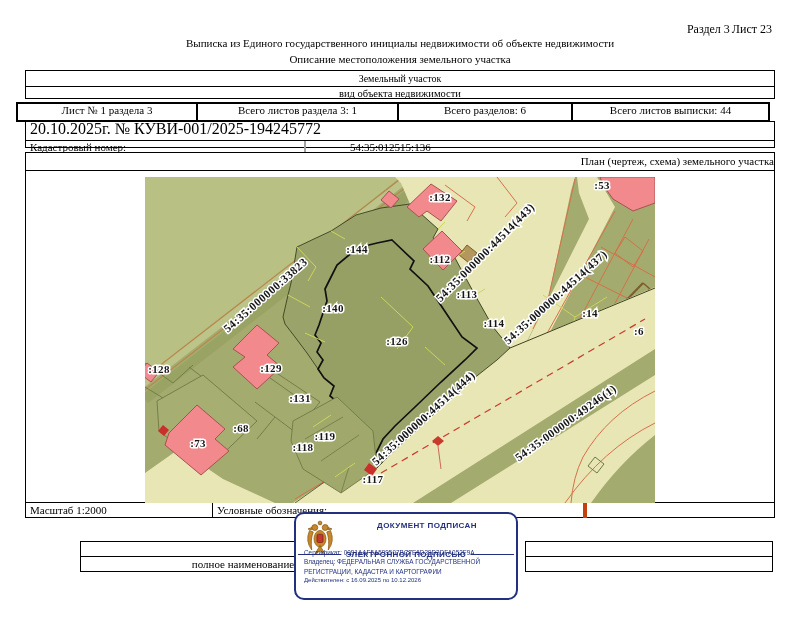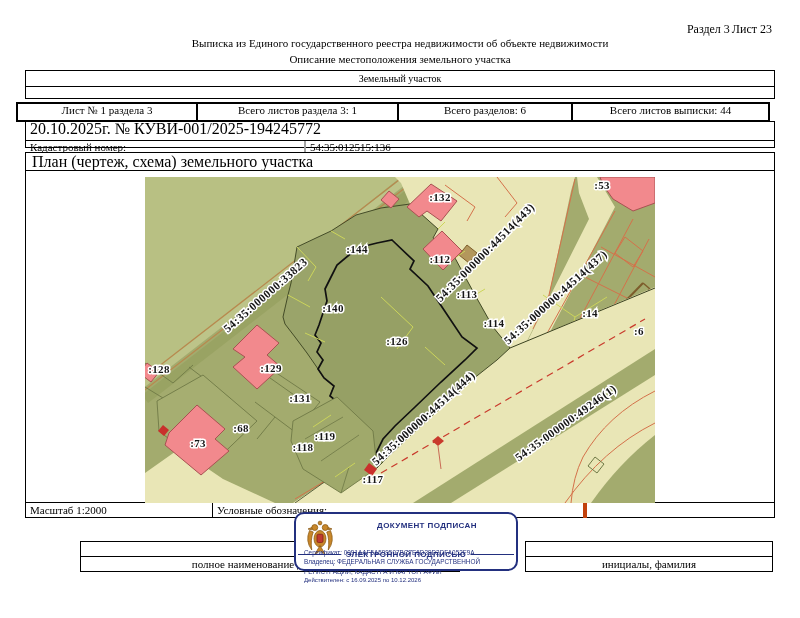--- a/index.html
+++ b/index.html
@@ -15,59 +15,60 @@
   #box-kind{left:25px;top:70px;width:750px;height:29px;}
   #box-kind .r1{height:15px;font-size:10px;line-height:15px;border-bottom:1px solid #000;}
   #box-kind .r2{height:13px;font-size:10.5px;line-height:13px;}
   #box-sheets{left:16px;top:102px;width:750px;height:16px;border:2px solid #000;display:flex;}
   #box-sheets .cell{font-size:11px;line-height:12px;border-right:2px solid #000;box-sizing:border-box;}
   #box-sheets .cell:last-child{border-right:none;}
   #box-reg{left:25px;top:121px;width:750px;height:27px;}
   #box-reg .r1{height:19px;font-size:16px;line-height:13px;padding-left:4px;border-bottom:1px solid #000;box-sizing:border-box;}
   #box-reg .r2{height:12.5px;display:flex;font-size:11px;line-height:12px;}
   #box-reg .c1{width:280px;border-right:2px solid #a3a3a3;box-sizing:border-box;padding-left:4px;}
-  #box-reg .c2{flex:1;padding-left:4px;}
+  #box-reg .c2{flex:1;padding-left:4px;margin-left:40px;}
   #box-plan{left:25px;top:152px;width:750px;height:366px;}
-  #plan-title{height:18px;font-size:16px;line-height:17px;padding-left:6px;border-bottom:1px solid #000;box-sizing:border-box;}
+  #plan-title{height:18px;font-size:11px;line-height:17px;padding-left:6px;border-bottom:1px solid #000;box-sizing:border-box;text-align:right;}
   #map-zone{position:relative;height:331px;}
   #map-svg{position:absolute;left:119px;top:6px;}
   #plan-footer{height:15px;border-top:1px solid #000;display:flex;font-size:11px;line-height:14px;}
   #plan-footer .fc1{width:187px;border-right:1px solid #000;box-sizing:border-box;padding-left:4px;}
   #plan-footer .fc2{width:374px;border-right:4px solid #c2410c;box-sizing:border-box;padding-left:4px;}
   #plan-footer .fc3{flex:1;}
   
   .sigbox{border:1.5px solid #000;box-sizing:border-box;}
   #sig-left{left:80px;top:541px;width:380px;height:31px;}
   #sig-right{left:525px;top:541px;width:248px;height:31px;}
   .sigbox .line{height:14px;border-bottom:1px solid #000;}
   .sigbox .lbl{height:15px;font-size:11px;line-height:15px;text-align:center;}
   
-  #stamp{left:294px;top:512px;width:224px;height:59px;border:2.5px solid #23307f;border-radius:10px;background:#fff;box-sizing:border-box;z-index:5;padding-left:16px;}
+  #stamp{left:294px;top:512px;width:224px;height:88px;border:2.5px solid #23307f;border-radius:10px;background:#fff;box-sizing:border-box;z-index:5;padding-left:16px;}
   #stamp-emblem{position:absolute;left:9px;top:5px;}
   #stamp-t1{position:absolute;left:46px;top:7px;right:4px;text-align:center;font-weight:bold;font-size:8px;letter-spacing:.4px;color:#23307f;font-family:"Liberation Sans",sans-serif;}
   #stamp-t2row{position:absolute;left:2px;right:2px;top:36px;display:flex;align-items:center;}
   #stamp-t2row .hline{flex:1;height:0;border-top:1px solid #23307f;}
   #stamp-t2{font-weight:bold;font-size:8px;letter-spacing:.4px;color:#23307f;padding:0 5px;font-family:"Liberation Sans",sans-serif;}
   #stamp-certs{position:absolute;left:8px;top:34px;right:4px;color:#23307f;font-family:"Liberation Sans",sans-serif;font-size:6.4px;line-height:9.3px;}
   
   .plabel{font:bold 11px "Liberation Serif",serif;fill:#161616;stroke:#ffffff;stroke-width:3px;paint-order:stroke;text-anchor:middle;letter-spacing:.3px;}
   .rlabel{font:bold 11.5px "Liberation Serif",serif;fill:#161616;stroke:#ffffff;stroke-width:3px;paint-order:stroke;text-anchor:middle;letter-spacing:.5px;}
 </style>
 </head>
 <body>
 
 <div class="abs" id="corner">
   <span>Раздел 3</span>
   <span>Лист 23</span>
 </div>
-<div class="abs center" id="title1">Выписка из Единого государственного реестра недвижимости об объекте недвижимости</div>
+<div class="abs center" id="title1">Выписка из Единого государственного инициалы недвижимости об объекте недвижимости</div>
 <div class="abs center" id="title2">Описание местоположения земельного участка</div>
 
 <div class="abs box" id="box-kind">
   <div class="r1 center">Земельный участок</div>
+  <div class="r2 center">вид объекта недвижимости</div>
 </div>
 
 <div class="abs" id="box-sheets">
   <div class="cell center" style="width:24%">Лист № 1 раздела 3</div>
   <div class="cell center" style="width:26.8%">Всего листов раздела 3: 1</div>
   <div class="cell center" style="width:23.2%">Всего разделов: 6</div>
   <div class="cell center" style="width:26%">Всего листов выписки: 44</div>
 </div>
 
 <div class="abs box" id="box-reg">
@@ -213,21 +214,20 @@
     <div class="fc3"></div>
   </div>
 </div>
 
 <div class="abs sigbox" id="sig-left">
   <div class="line"></div>
   <div class="lbl">полное наименование должности</div>
 </div>
 <div class="abs sigbox" id="sig-right">
   <div class="line"></div>
-  <div class="lbl">инициалы, фамилия</div>
 </div>
 
 <div class="abs" id="stamp">
   <svg id="stamp-emblem" width="30" height="38" viewBox="0 0 40 48" xmlns="http://www.w3.org/2000/svg">
     <g stroke="#8a5a14" stroke-width="1" fill="#c8872a">
       <path d="M6,14 Q0,28 9,40 Q7,26 11,16 Z"></path>
       <path d="M34,14 Q40,28 31,40 Q33,26 29,16 Z"></path>
       <circle cx="13" cy="10" r="4"></circle>
       <circle cx="27" cy="10" r="4"></circle>
       <path d="M9,10 L4,12 L9,13 Z"></path>

